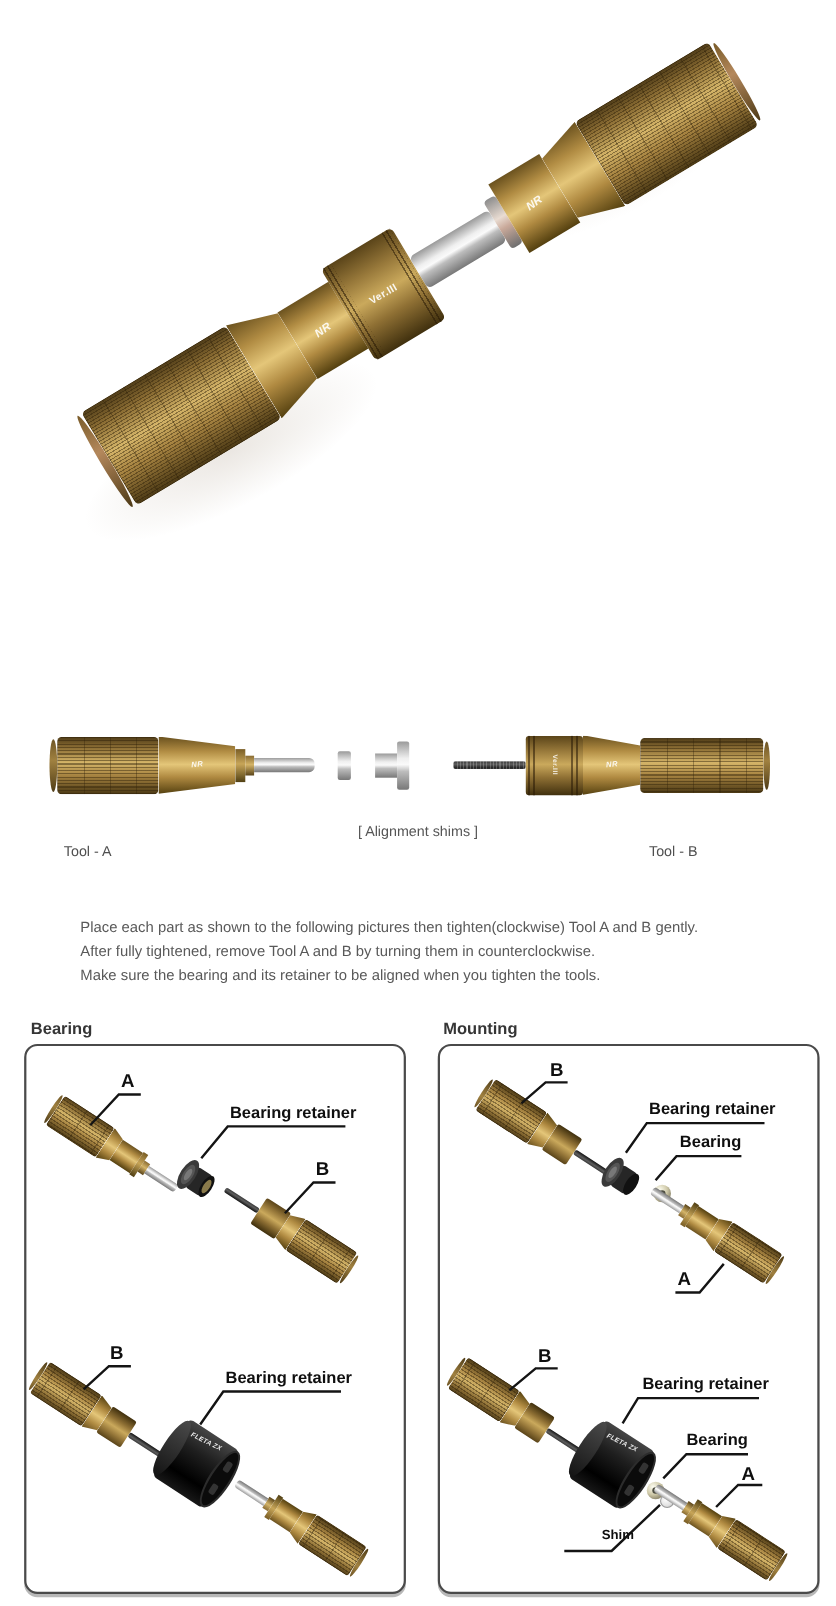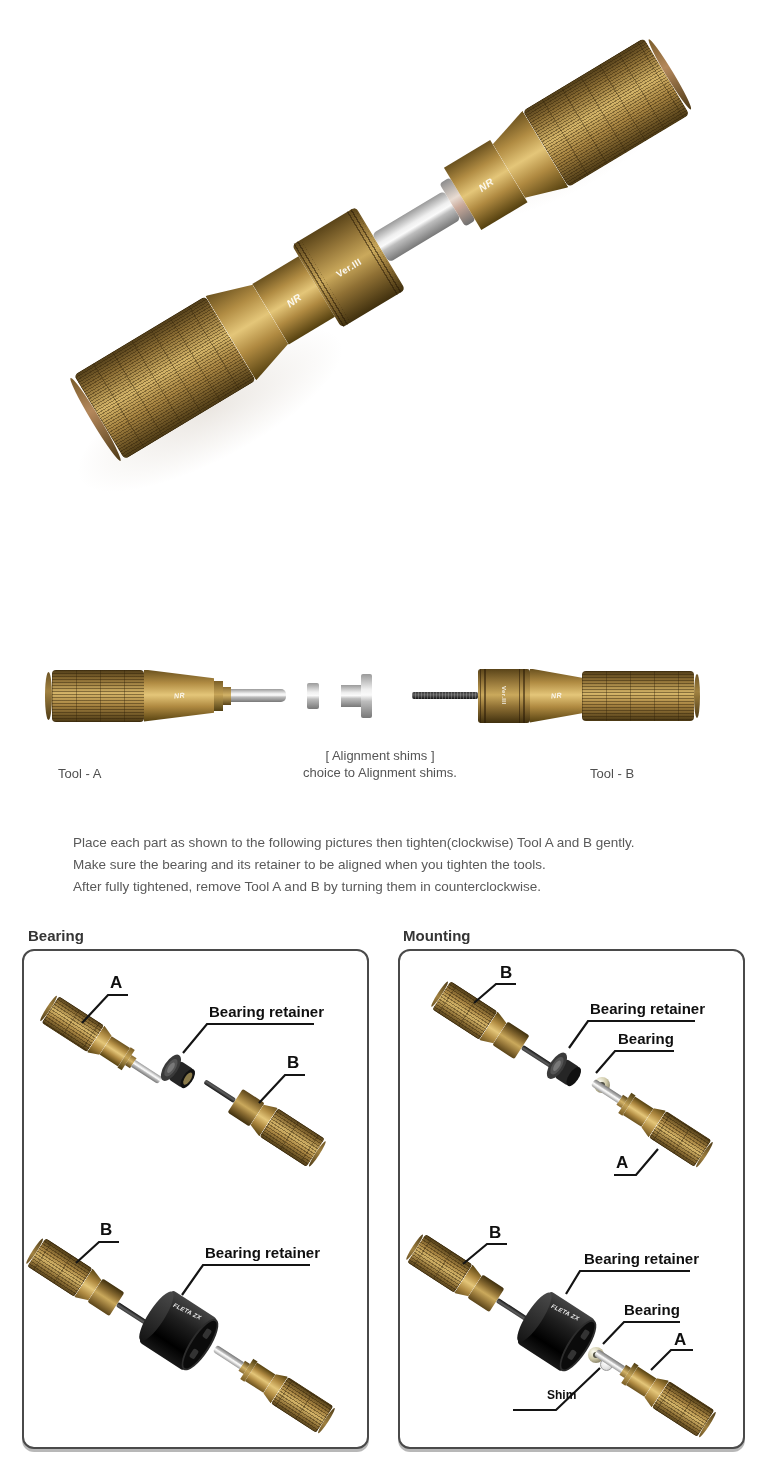--- a/index.html
+++ b/index.html
@@ -190,28 +190,27 @@
       <span class="etch m-logo">NR</span>
     </div>
     <div class="seg goldK mB-kn"></div>
     <div class="seg mB-cap"></div>
   </div>
 </div>
 
 <div class="cap-text cap-toolA">Tool - A</div>
 <div class="cap-text cap-center">
   <div>[ Alignment shims ]</div>
-  <div>choice to Alignment shims.</div>
 </div>
 <div class="cap-text cap-toolB">Tool - B</div>
 
 <div class="instructions">
   <div>Place each part as shown to the following pictures then tighten(clockwise) Tool A and B gently.</div>
+  <div>After fully tightened, remove Tool A and B by turning them in counterclockwise.</div>
   <div>Make sure the bearing and its retainer to be aligned when you tighten the tools.</div>
-  <div>After fully tightened, remove Tool A and B by turning them in counterclockwise.</div>
 </div>
 
 <div class="panel-title pt-title-remove">Bearing</div>
 <div class="panel panel-remove">
 
   <div class="pt r33" style="left:12px; top:77px;">
     <div class="seg pA-cap"></div>
     <div class="seg goldK pA-kn"></div>
     <div class="seg goldS pA-tp tpr-n"></div>
     <div class="seg goldS pA-bd"></div>

